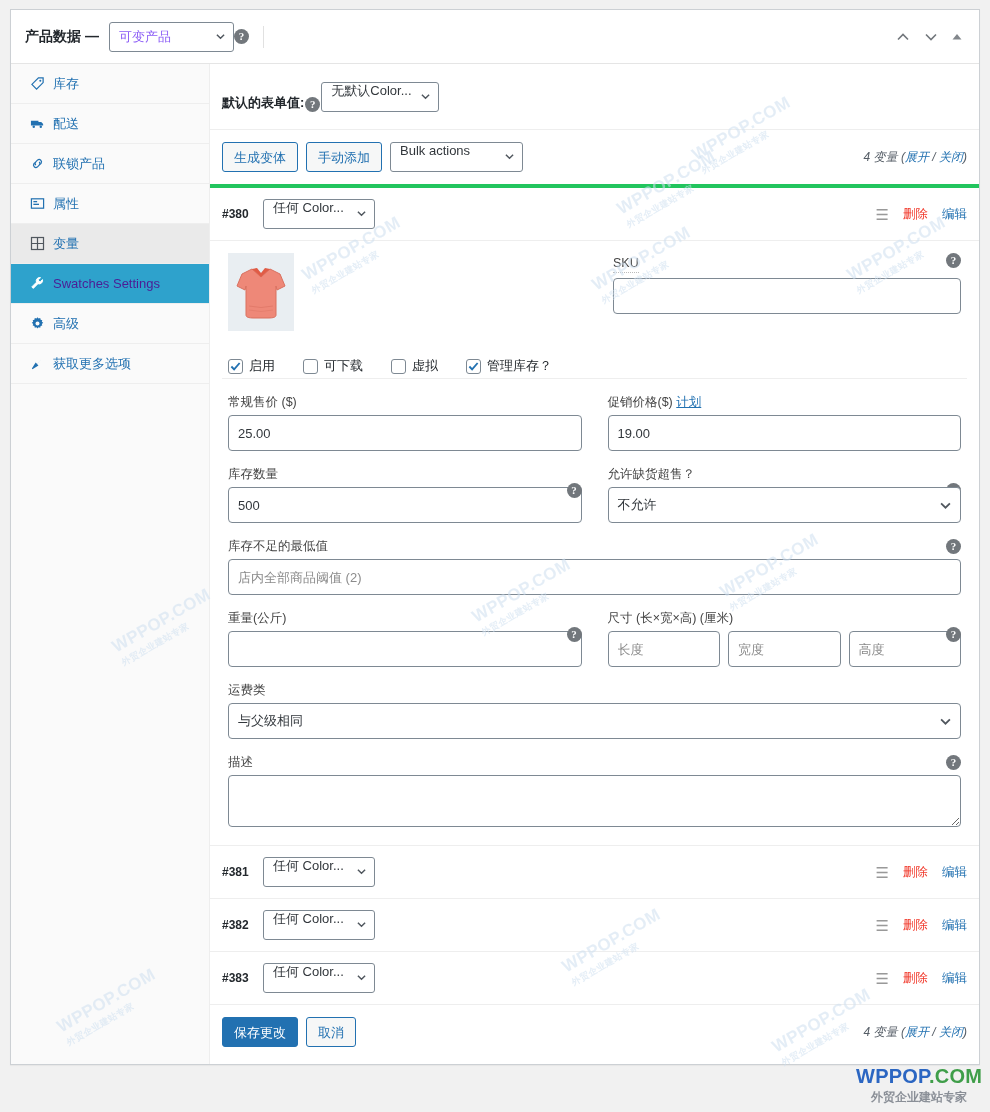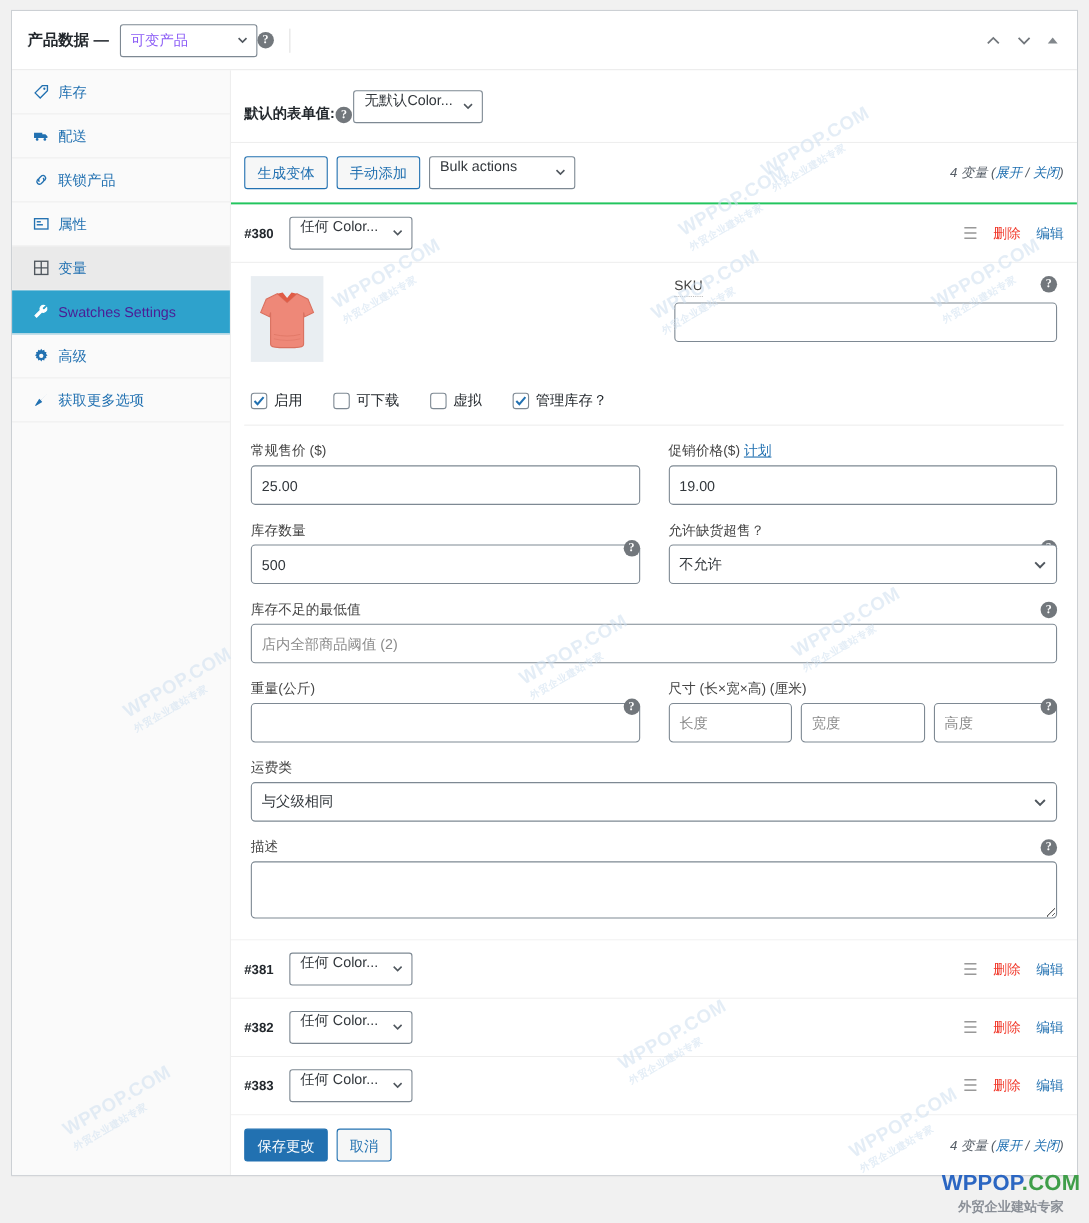--- a/index.html
+++ b/index.html
@@ -181,21 +181,21 @@
     position: relative;
     white-space: nowrap;
   }
   .sel .cv { position:absolute; right:8px; top:50%; margin-top:-5px; width:9px; height:9px;}
 
   
   .var-toolbar {
     display: flex;
     align-items: center;
     padding: 12px 12px 12px 12px;
-    border-bottom: 2px solid #22c55e;
+    border-bottom: 4px solid #22c55e;
     gap: 8px;
   }
   .btn {
     height: 30px;
     padding: 0 11px;
     font-size: 13px;
     border-radius: 3px;
     border: 1px solid #2271b1;
     background: #f6f7f7;
     color: #2271b1;
@@ -280,21 +280,21 @@
     background: #fff;
     font-family: "Liberation Sans", sans-serif;
   }
   .inp::placeholder { color: #8b8b8b; }
   .inp.sel-inp { padding-right: 28px; }
   .tip-r { position: absolute; right: 0; top: 0; }
 
   .cb-row {
     display: flex;
     gap: 28px;
-    padding: 14px 6px 13px 6px;
+    padding: 14px 6px 3px 6px;
     border-bottom: 1px solid #eee;
     margin-top: 12px;
   }
   .cb {
     display: inline-flex;
     align-items: center;
     gap: 6px;
     font-size: 13px;
     color: #23282d;
     cursor: pointer;

